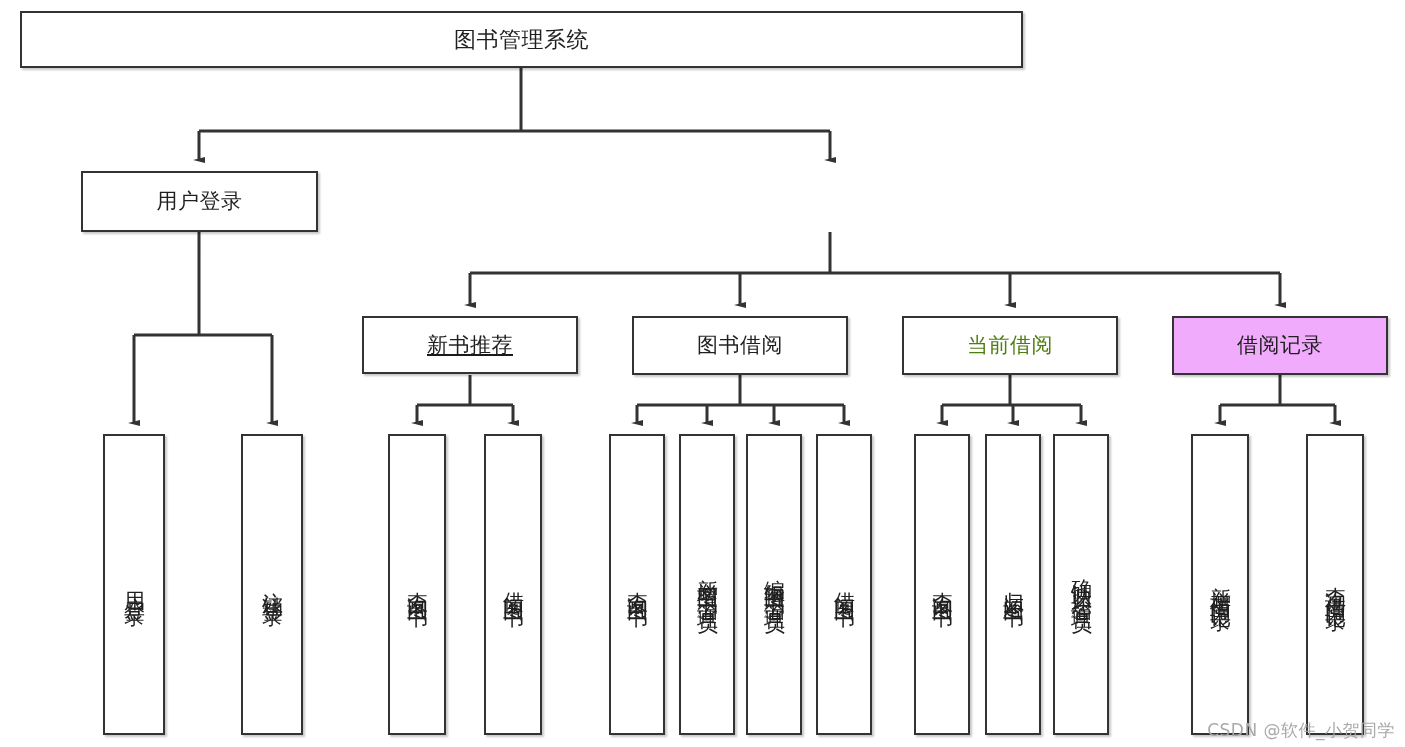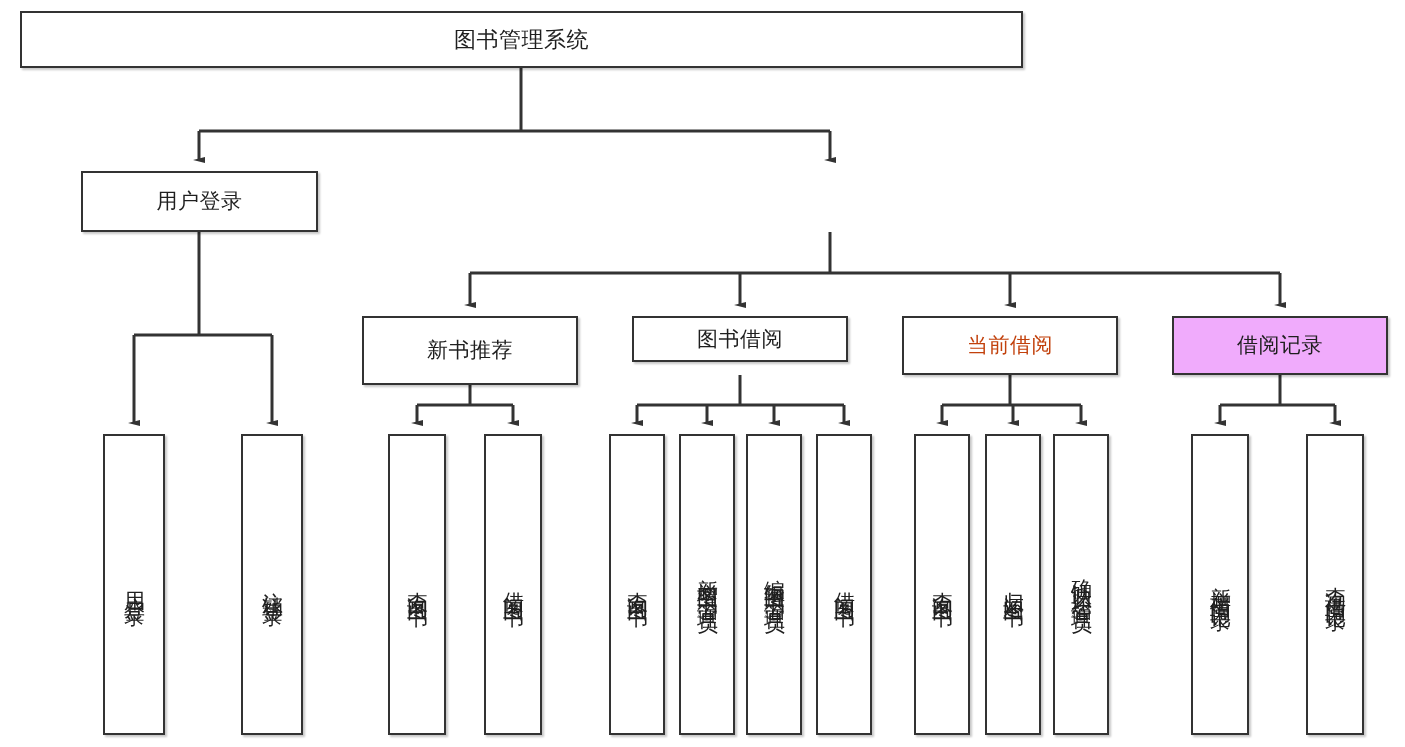--- a/index.html
+++ b/index.html
@@ -134,28 +134,28 @@
   </svg>
 
   <div class="node horiz root" style="left: 20px; top: 11px; width: 1003px; height: 57px; border-color: rgb(51, 51, 51); background: rgb(255, 255, 255);">
     <span class="label" style="color: rgb(31, 31, 31);">图书管理系统</span>
   </div>
 
   <div class="node horiz" style="left: 81px; top: 171px; width: 237px; height: 61px; border-color: rgb(51, 51, 51); background: rgb(255, 255, 255);">
     <span class="label" style="color: rgb(31, 31, 31);">用户登录</span>
   </div>
 
-  <div class="node horiz" style="left: 362px; top: 316px; width: 216px; height: 69px; border-color: rgb(51, 51, 51); background: rgb(255, 255, 255);">
+  <div class="node horiz" style="left: 362px; top: 316px; width: 216px; height: 58px; border-color: rgb(51, 51, 51); background: rgb(255, 255, 255); text-decoration: underline;">
     <span class="label" style="color: rgb(31, 31, 31);">新书推荐</span>
   </div>
-  <div class="node horiz" style="left: 632px; top: 316px; width: 216px; height: 46px; border-color: rgb(51, 51, 51); background: rgb(255, 255, 255);">
+  <div class="node horiz" style="left: 632px; top: 316px; width: 216px; height: 59px; border-color: rgb(51, 51, 51); background: rgb(255, 255, 255);">
     <span class="label" style="color: rgb(31, 31, 31);">图书借阅</span>
   </div>
   <div class="node horiz" style="left: 902px; top: 316px; width: 216px; height: 59px; border-color: rgb(51, 51, 51); background: rgb(255, 255, 255);">
-    <span class="label" style="color: #c2410c;">当前借阅</span>
+    <span class="label" style="color: #4d7c0f;">当前借阅</span>
   </div>
   <div class="node horiz" style="left: 1172px; top: 316px; width: 216px; height: 59px; border-color: rgb(51, 51, 51); background: #f0abfc;">
     <span class="label" style="color: rgb(31, 31, 31);">借阅记录</span>
   </div>
 
   <div class="node vert" style="left: 103px; top: 434px; width: 62px; height: 301px; border-color: rgb(51, 51, 51); background: rgb(255, 255, 255);">
     <span class="label" style="color: rgb(31, 31, 31);">用户登录</span>
   </div>
   <div class="node vert" style="left: 241px; top: 434px; width: 62px; height: 301px; border-color: rgb(51, 51, 51); background: rgb(255, 255, 255);">
     <span class="label" style="color: rgb(31, 31, 31);">注销登录</span>
@@ -187,14 +187,15 @@
   <div class="node vert" style="left: 1053px; top: 434px; width: 56px; height: 301px; border-color: rgb(51, 51, 51); background: rgb(255, 255, 255);">
     <span class="label" style="color: rgb(31, 31, 31);">确认归还（管理员）</span>
   </div>
   <div class="node vert" style="left: 1191px; top: 434px; width: 58px; height: 301px; border-color: rgb(51, 51, 51); background: rgb(255, 255, 255);">
     <span class="label" style="color: rgb(31, 31, 31);">新增借阅记录</span>
   </div>
   <div class="node vert" style="left: 1306px; top: 434px; width: 58px; height: 301px; border-color: rgb(51, 51, 51); background: rgb(255, 255, 255);">
     <span class="label" style="color: rgb(31, 31, 31);">查询借阅记录</span>
   </div>
 
+  <div class="watermark">CSDN @软件_小贺同学</div>
 
 </div>
 
 </body></html>

